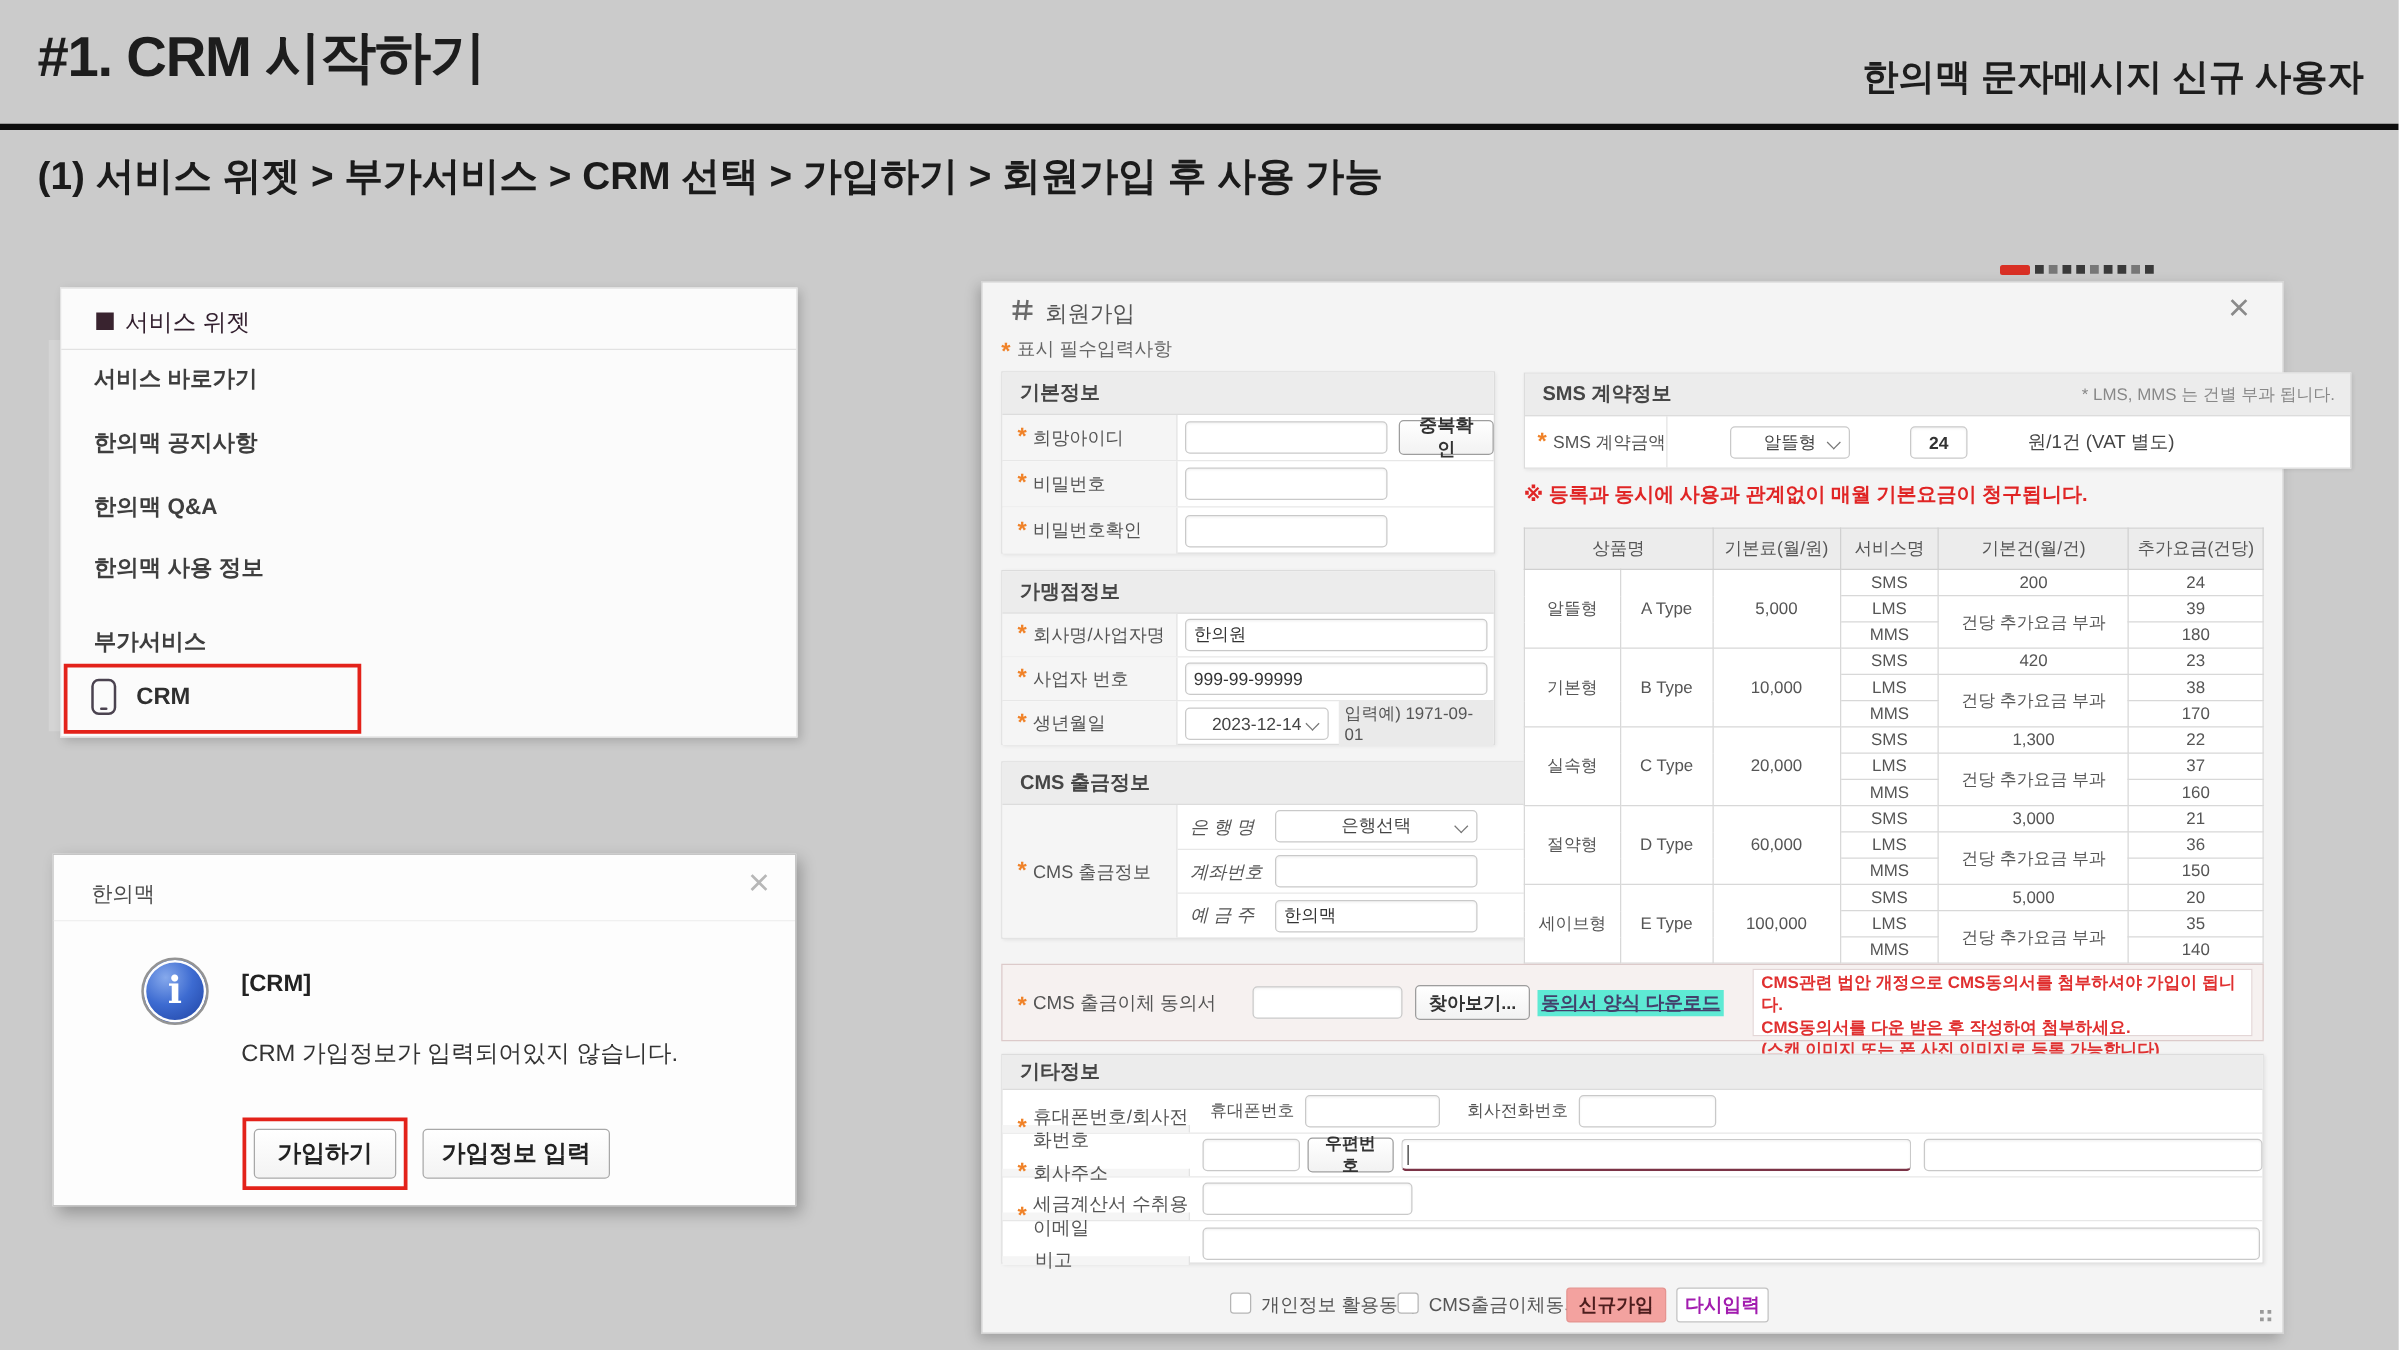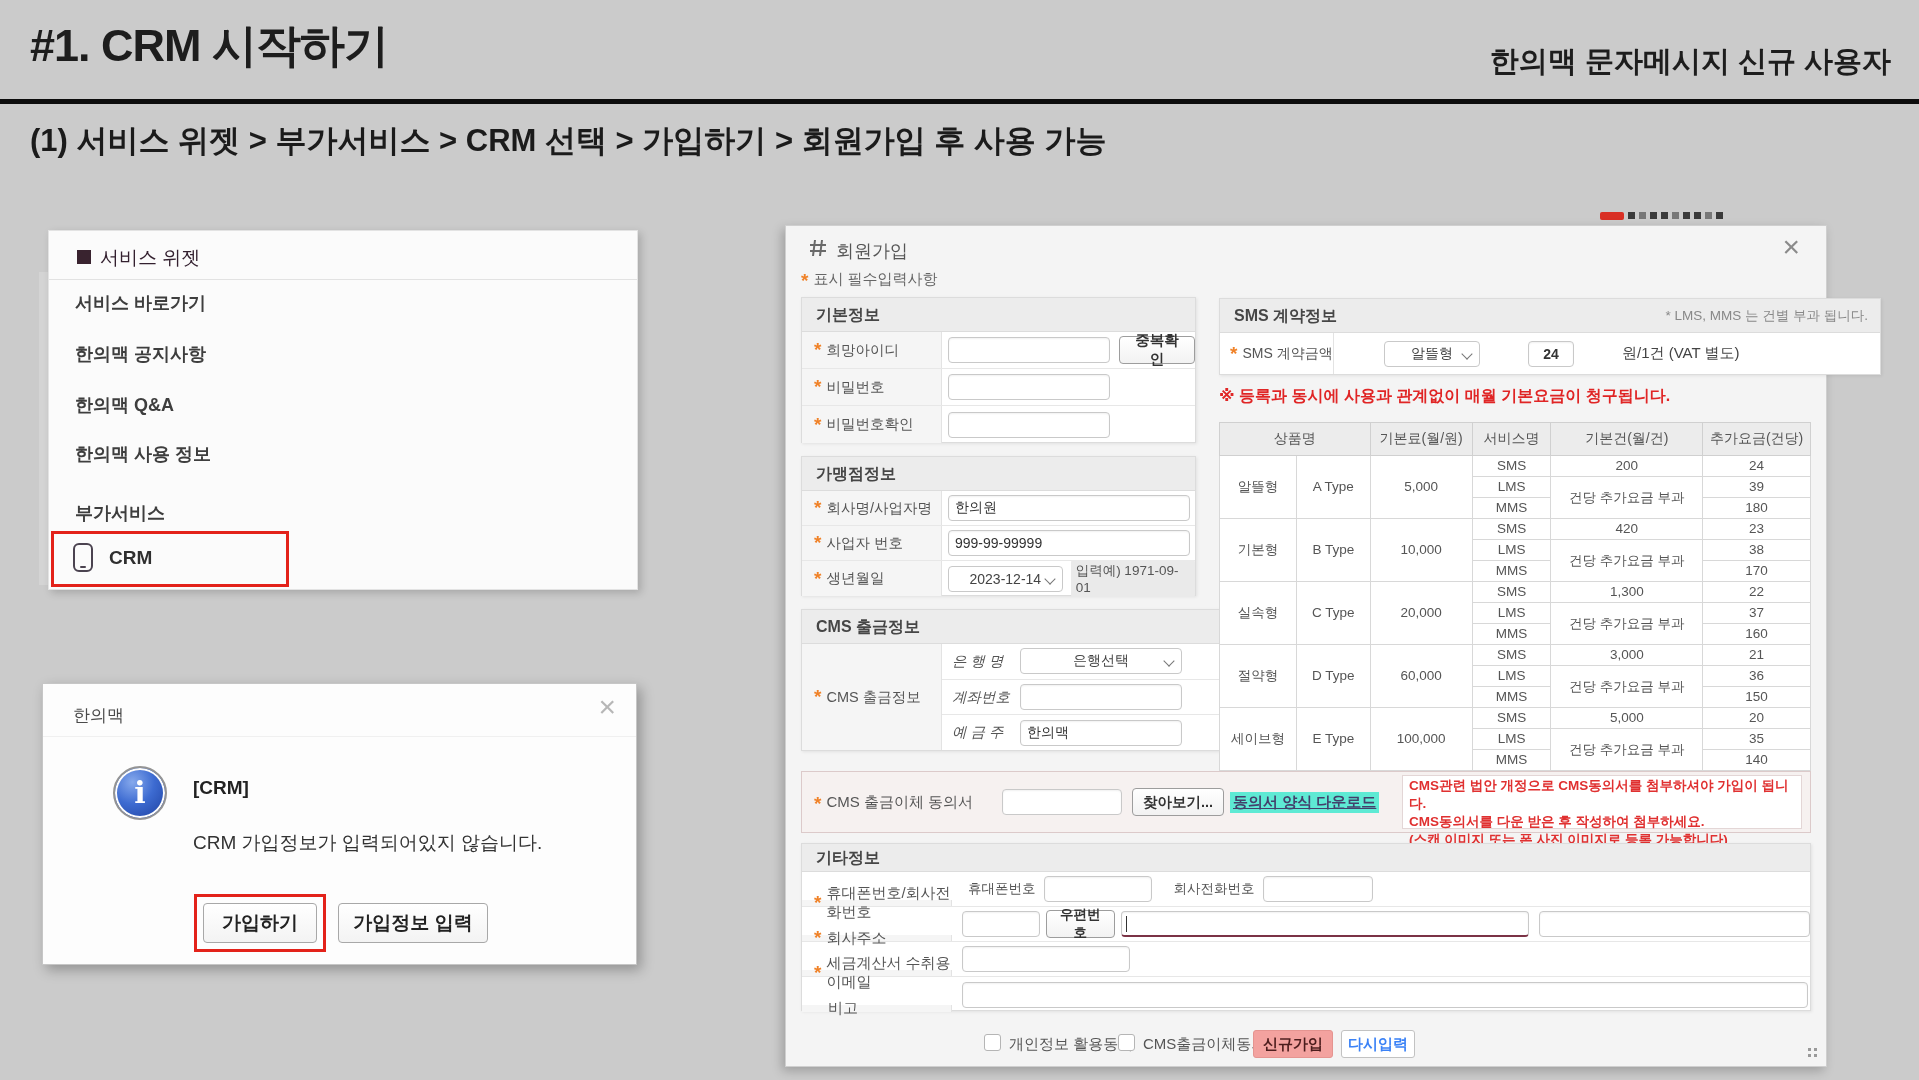--- a/index.html
+++ b/index.html
@@ -113,21 +113,21 @@
   .sec-etc .flabel{width:150px;font-size:15px;margin-top:28px;}
   .mini-lbl{font-size:13.5px;color:#555;margin:0 8px 0 10px;}
   .addr-focus{border-bottom:2px solid #7b3346;position:relative;}
   .caret{position:absolute;left:4px;top:4px;width:1.5px;height:16px;background:#333;}
 
   
   .foot{position:absolute;left:0;top:803px;width:100%;height:30px;}
   .chk{position:absolute;top:5px;width:17px;height:17px;background:#fff;border:1px solid #b5b5b5;border-radius:3px;box-sizing:border-box;cursor:default;}
   .chk-lbl{position:absolute;top:6px;font-size:15px;color:#555;}
   .submit-btn{position:absolute;left:467px;top:1px;width:80px;height:28px;background:#f3a29f;border:1px solid #e59490;border-radius:3px;font-size:15px;font-weight:bold;color:#4c1d1d;display:flex;align-items:center;justify-content:center;box-sizing:border-box;cursor:default;}
-  .reset-btn{position:absolute;left:555px;top:1px;width:74px;height:28px;background:#fff;border:1px solid #c2c2c2;border-radius:3px;font-size:15px;font-weight:bold;color:#3b82f6;display:flex;align-items:center;justify-content:center;box-sizing:border-box;cursor:default;}
+  .reset-btn{position:absolute;left:555px;top:1px;width:74px;height:28px;background:#fff;border:1px solid #c2c2c2;border-radius:3px;font-size:15px;font-weight:bold;color:#a21caf;display:flex;align-items:center;justify-content:center;box-sizing:border-box;cursor:default;}
   .grip{position:absolute;right:9px;bottom:9px;width:9px;height:9px;}
   .grip i{position:absolute;width:3px;height:3px;background:#9a9a9a;}
   .grip i:nth-child(1){left:0;top:0}.grip i:nth-child(2){left:6px;top:0}
   .grip i:nth-child(3){left:0;top:6px}.grip i:nth-child(4){left:6px;top:6px}
 </style>
 </head>
 <body>
 
 <div id="page">
 

